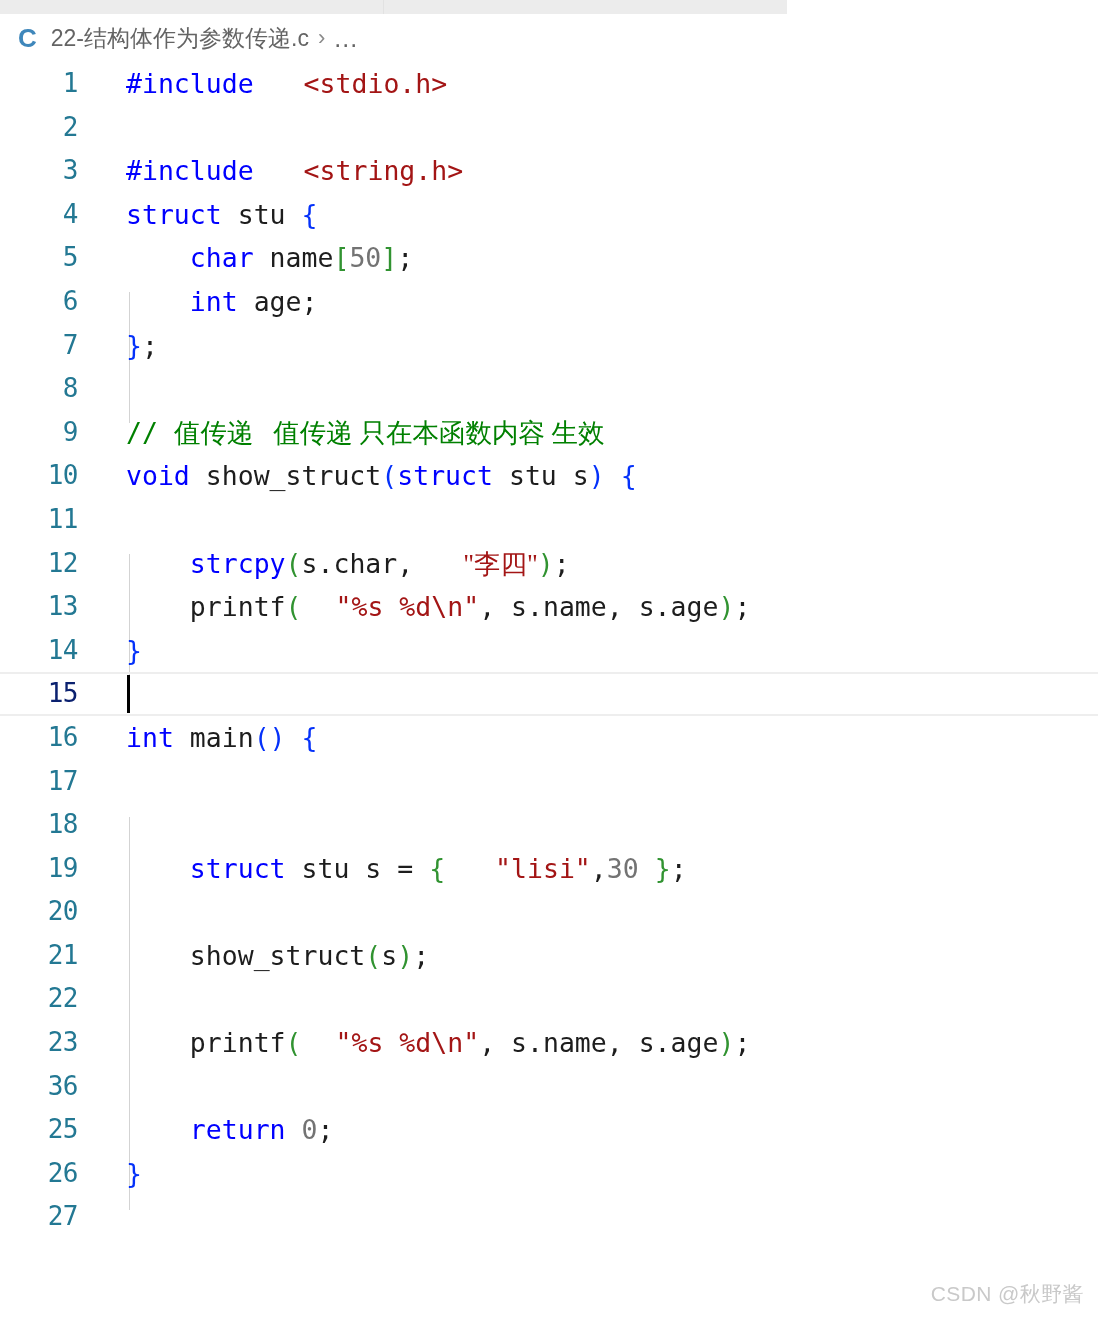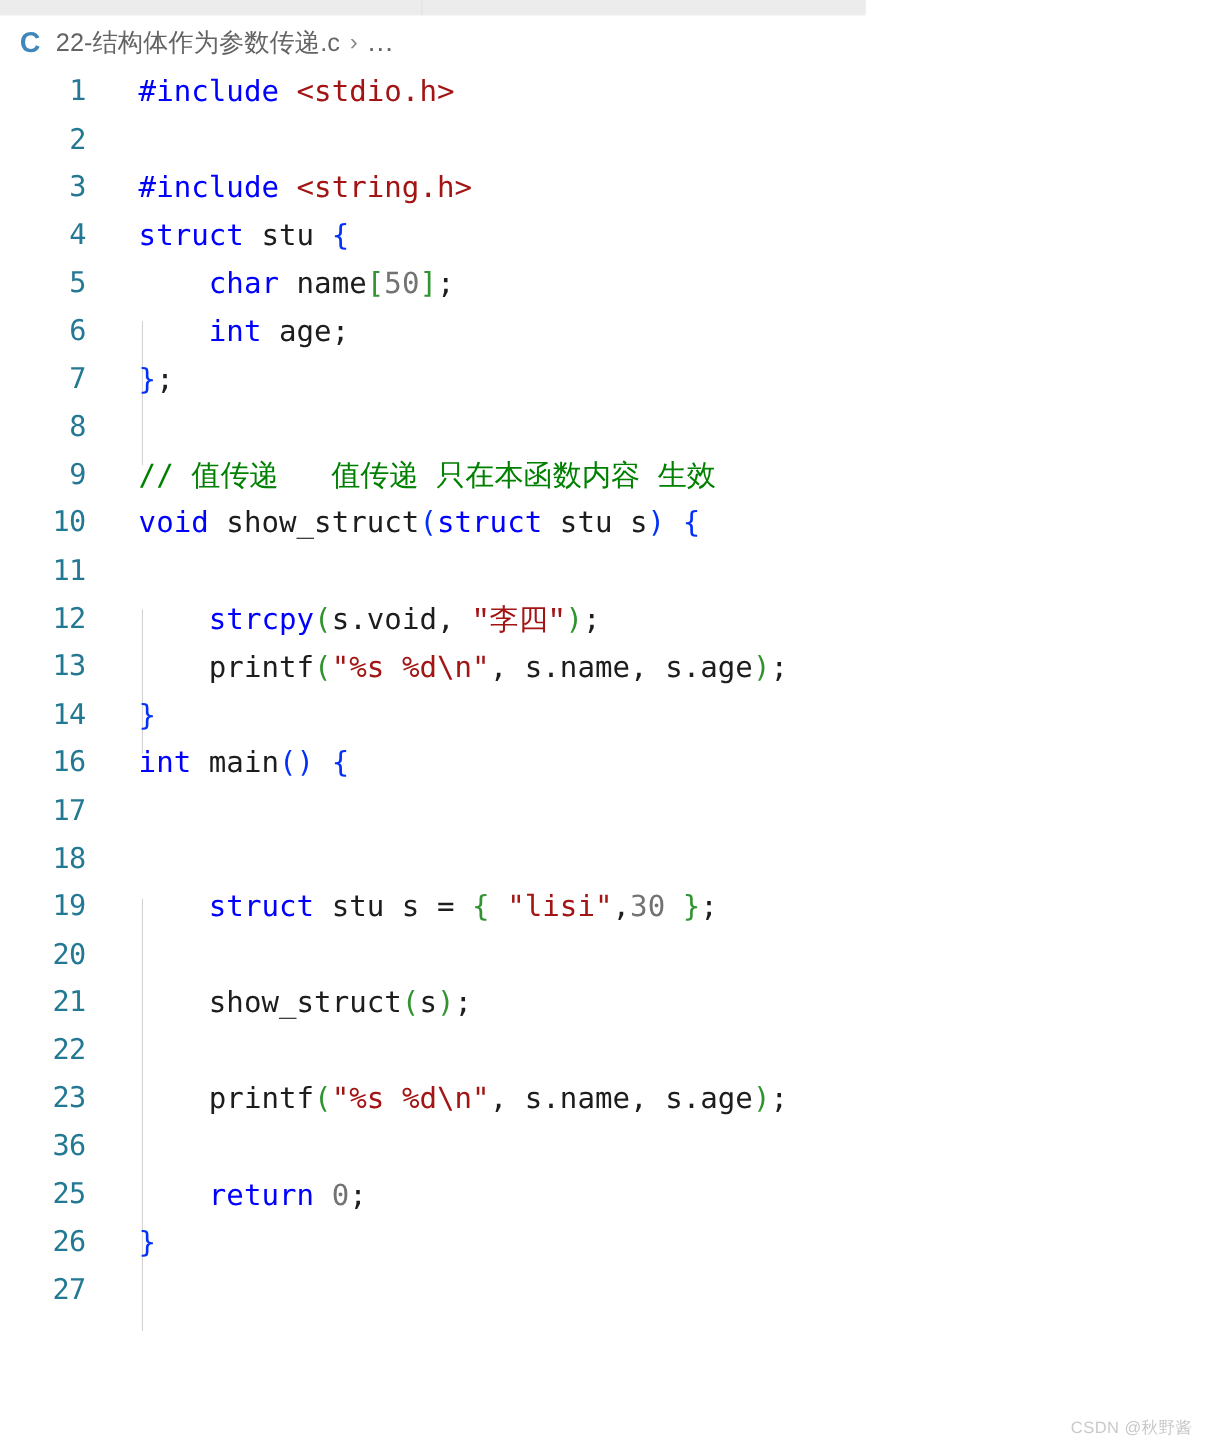--- a/index.html
+++ b/index.html
@@ -136,40 +136,40 @@
     background: #d3d3d3;
     left: 129px;
   }
   #guide-struct { top: 230px; height: 131px; }
   #guide-show   { top: 492px; height: 131px; }
   #guide-main   { top: 755px; height: 393px; }
 
   
   .tk-key    { color: #0000ff; }  
   .tk-plain  { color: #1d1d1d; }  
-  .tk-str    { color: #a31515; }  
+  .tk-str    { color: #a31515; margin-left: 34px; }  
   .tk-num    { color: #737373; }  
   .tk-cmt    { color: #008000; }  
   .tk-br1    { color: #0431fa; }  
   .tk-br2    { color: #319331; }  
   .tk-fn     { color: #1d1d1d; }  
   .tk-fnblue { color: #0000ff; }  
   .tk-pre    { color: #0000ff; }  
 
   .cjk {
-    font-family: Liberation Mono, monospace;
+    font-family: Liberation Serif, serif;
   }
 
   
   #watermark {
     position: absolute;
     right: 14px;
     bottom: 14px;
     font-family: "Liberation Sans", "DejaVu Sans", sans-serif;
-    font-size: 15px;
+    font-size: 21px;
     color: #c9c9c9;
     letter-spacing: 0.4px;
     white-space: nowrap;
   }
 </style>
 </head>
 <body>
 
 <div id="tabstrip">
   <div class="tab-divider" id="tab-divider-1"></div>
@@ -191,23 +191,24 @@
       <div class="code-line"><div class="gutter">2</div><div class="content"></div></div>
       <div class="code-line"><div class="gutter">3</div><div class="content"><span class="tk-pre">#include</span><span class="tk-plain"> </span><span class="tk-str">&lt;string.h&gt;</span></div></div>
       <div class="code-line"><div class="gutter">4</div><div class="content"><span class="tk-key">struct</span><span class="tk-plain"> stu </span><span class="tk-br1">{</span></div></div>
       <div class="code-line"><div class="gutter">5</div><div class="content"><span class="tk-plain">    </span><span class="tk-key">char</span><span class="tk-plain"> name</span><span class="tk-br2">[</span><span class="tk-num">50</span><span class="tk-br2">]</span><span class="tk-plain">;</span></div></div>
       <div class="code-line"><div class="gutter">6</div><div class="content"><span class="tk-plain">    </span><span class="tk-key">int</span><span class="tk-plain"> age;</span></div></div>
       <div class="code-line"><div class="gutter">7</div><div class="content"><span class="tk-br1">}</span><span class="tk-plain">;</span></div></div>
       <div class="code-line"><div class="gutter">8</div><div class="content"></div></div>
       <div class="code-line"><div class="gutter">9</div><div class="content"><span class="tk-cmt">// </span><span class="tk-cmt cjk">值传递   值传递 只在本函数内容 生效</span></div></div>
       <div class="code-line"><div class="gutter">10</div><div class="content"><span class="tk-key">void</span><span class="tk-fn"> show_struct</span><span class="tk-br1">(</span><span class="tk-key">struct</span><span class="tk-plain"> stu s</span><span class="tk-br1">)</span><span class="tk-plain"> </span><span class="tk-br1">{</span></div></div>
       <div class="code-line"><div class="gutter">11</div><div class="content"></div></div>
-      <div class="code-line"><div class="gutter">12</div><div class="content"><span class="tk-plain">    </span><span class="tk-fnblue">strcpy</span><span class="tk-br2">(</span><span class="tk-plain">s.void, </span><span class="tk-str cjk">"李四"</span><span class="tk-br2">)</span><span class="tk-plain">;</span></div></div>
+      <div class="code-line"><div class="gutter">12</div><div class="content"><span class="tk-plain">    </span><span class="tk-fnblue">strcpy</span><span class="tk-br2">(</span><span class="tk-plain">s.char, </span><span class="tk-str cjk">"李四"</span><span class="tk-br2">)</span><span class="tk-plain">;</span></div></div>
       <div class="code-line"><div class="gutter">13</div><div class="content"><span class="tk-plain">    </span><span class="tk-fn">printf</span><span class="tk-br2">(</span><span class="tk-str">"%s %d\n"</span><span class="tk-plain">, s.name, s.age</span><span class="tk-br2">)</span><span class="tk-plain">;</span></div></div>
       <div class="code-line"><div class="gutter">14</div><div class="content"><span class="tk-br1">}</span></div></div>
+      <div class="code-line active"><div class="line-hl-top"></div><div class="line-hl-bottom"></div><div class="caret"></div><div class="gutter">15</div><div class="content"></div></div>
       <div class="code-line"><div class="gutter">16</div><div class="content"><span class="tk-key">int</span><span class="tk-fn"> main</span><span class="tk-br1">()</span><span class="tk-plain"> </span><span class="tk-br1">{</span></div></div>
       <div class="code-line"><div class="gutter">17</div><div class="content"></div></div>
       <div class="code-line"><div class="gutter">18</div><div class="content"></div></div>
       <div class="code-line"><div class="gutter">19</div><div class="content"><span class="tk-plain">    </span><span class="tk-key">struct</span><span class="tk-plain"> stu s = </span><span class="tk-br2">{</span><span class="tk-plain"> </span><span class="tk-str">"lisi"</span><span class="tk-plain">,</span><span class="tk-num">30</span><span class="tk-plain"> </span><span class="tk-br2">}</span><span class="tk-plain">;</span></div></div>
       <div class="code-line"><div class="gutter">20</div><div class="content"></div></div>
       <div class="code-line"><div class="gutter">21</div><div class="content"><span class="tk-plain">    </span><span class="tk-fn">show_struct</span><span class="tk-br2">(</span><span class="tk-plain">s</span><span class="tk-br2">)</span><span class="tk-plain">;</span></div></div>
       <div class="code-line"><div class="gutter">22</div><div class="content"></div></div>
       <div class="code-line"><div class="gutter">23</div><div class="content"><span class="tk-plain">    </span><span class="tk-fn">printf</span><span class="tk-br2">(</span><span class="tk-str">"%s %d\n"</span><span class="tk-plain">, s.name, s.age</span><span class="tk-br2">)</span><span class="tk-plain">;</span></div></div>
       <div class="code-line"><div class="gutter">36</div><div class="content"></div></div>
       <div class="code-line"><div class="gutter">25</div><div class="content"><span class="tk-plain">    </span><span class="tk-key">return</span><span class="tk-plain"> </span><span class="tk-num">0</span><span class="tk-plain">;</span></div></div>

